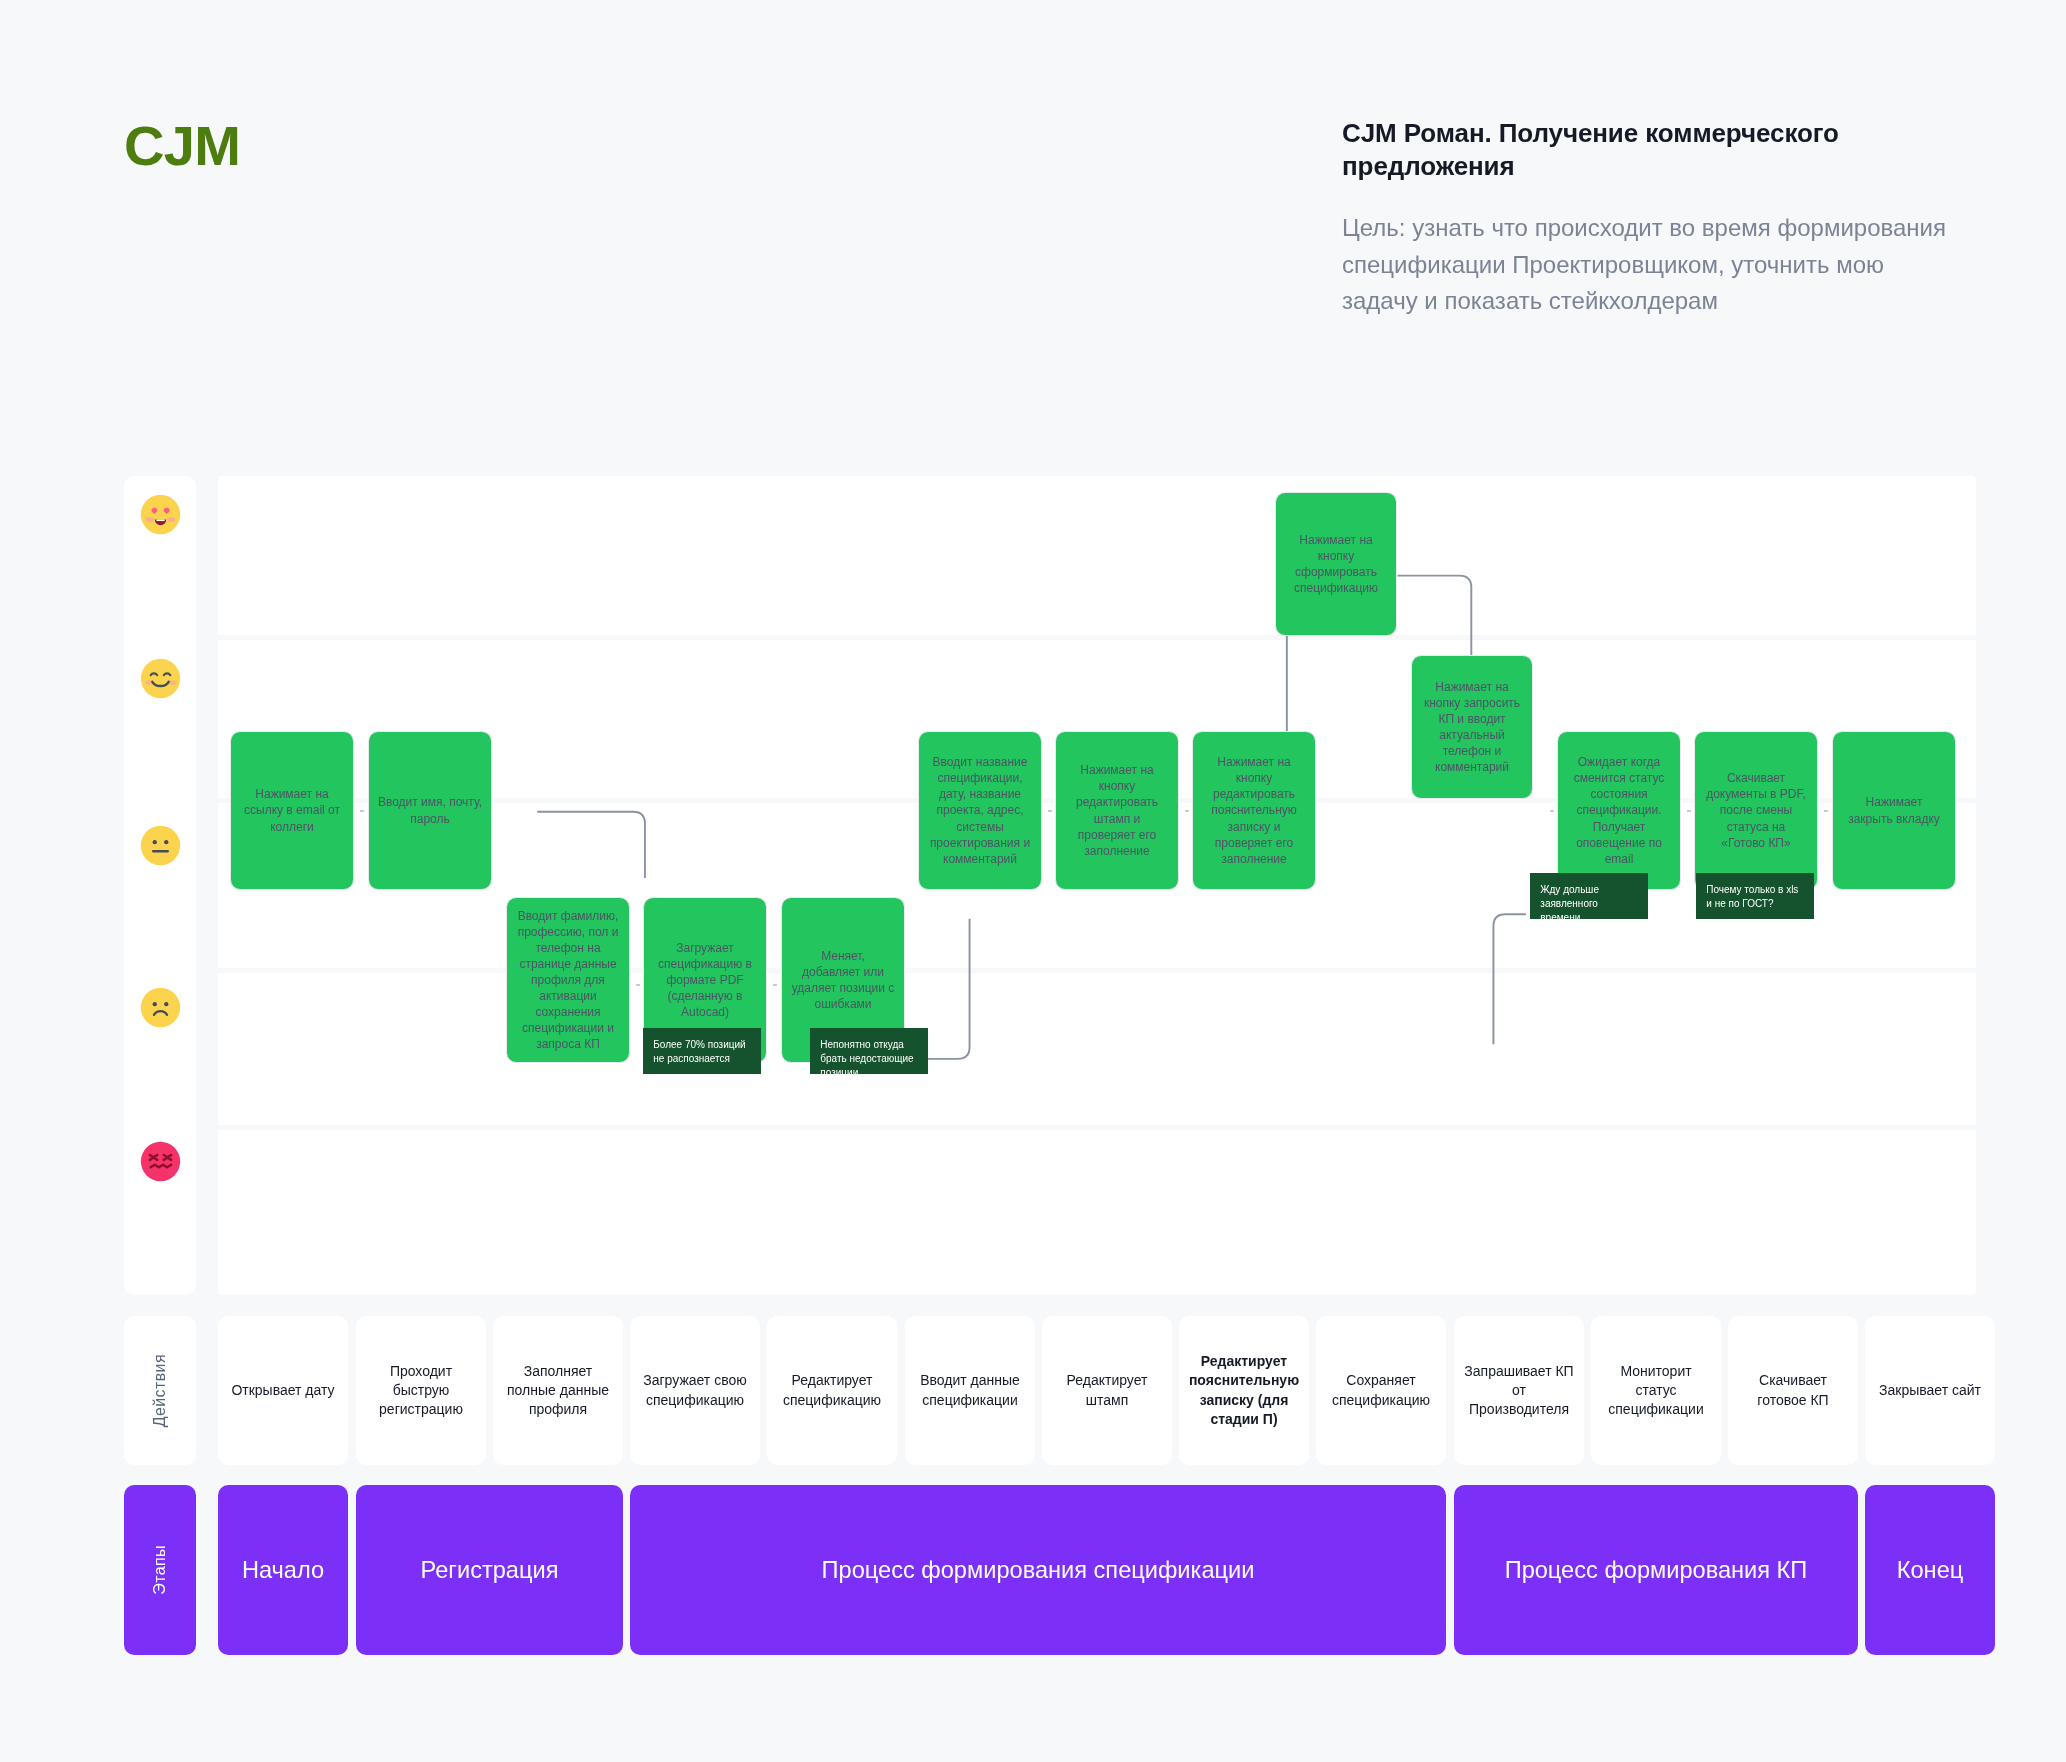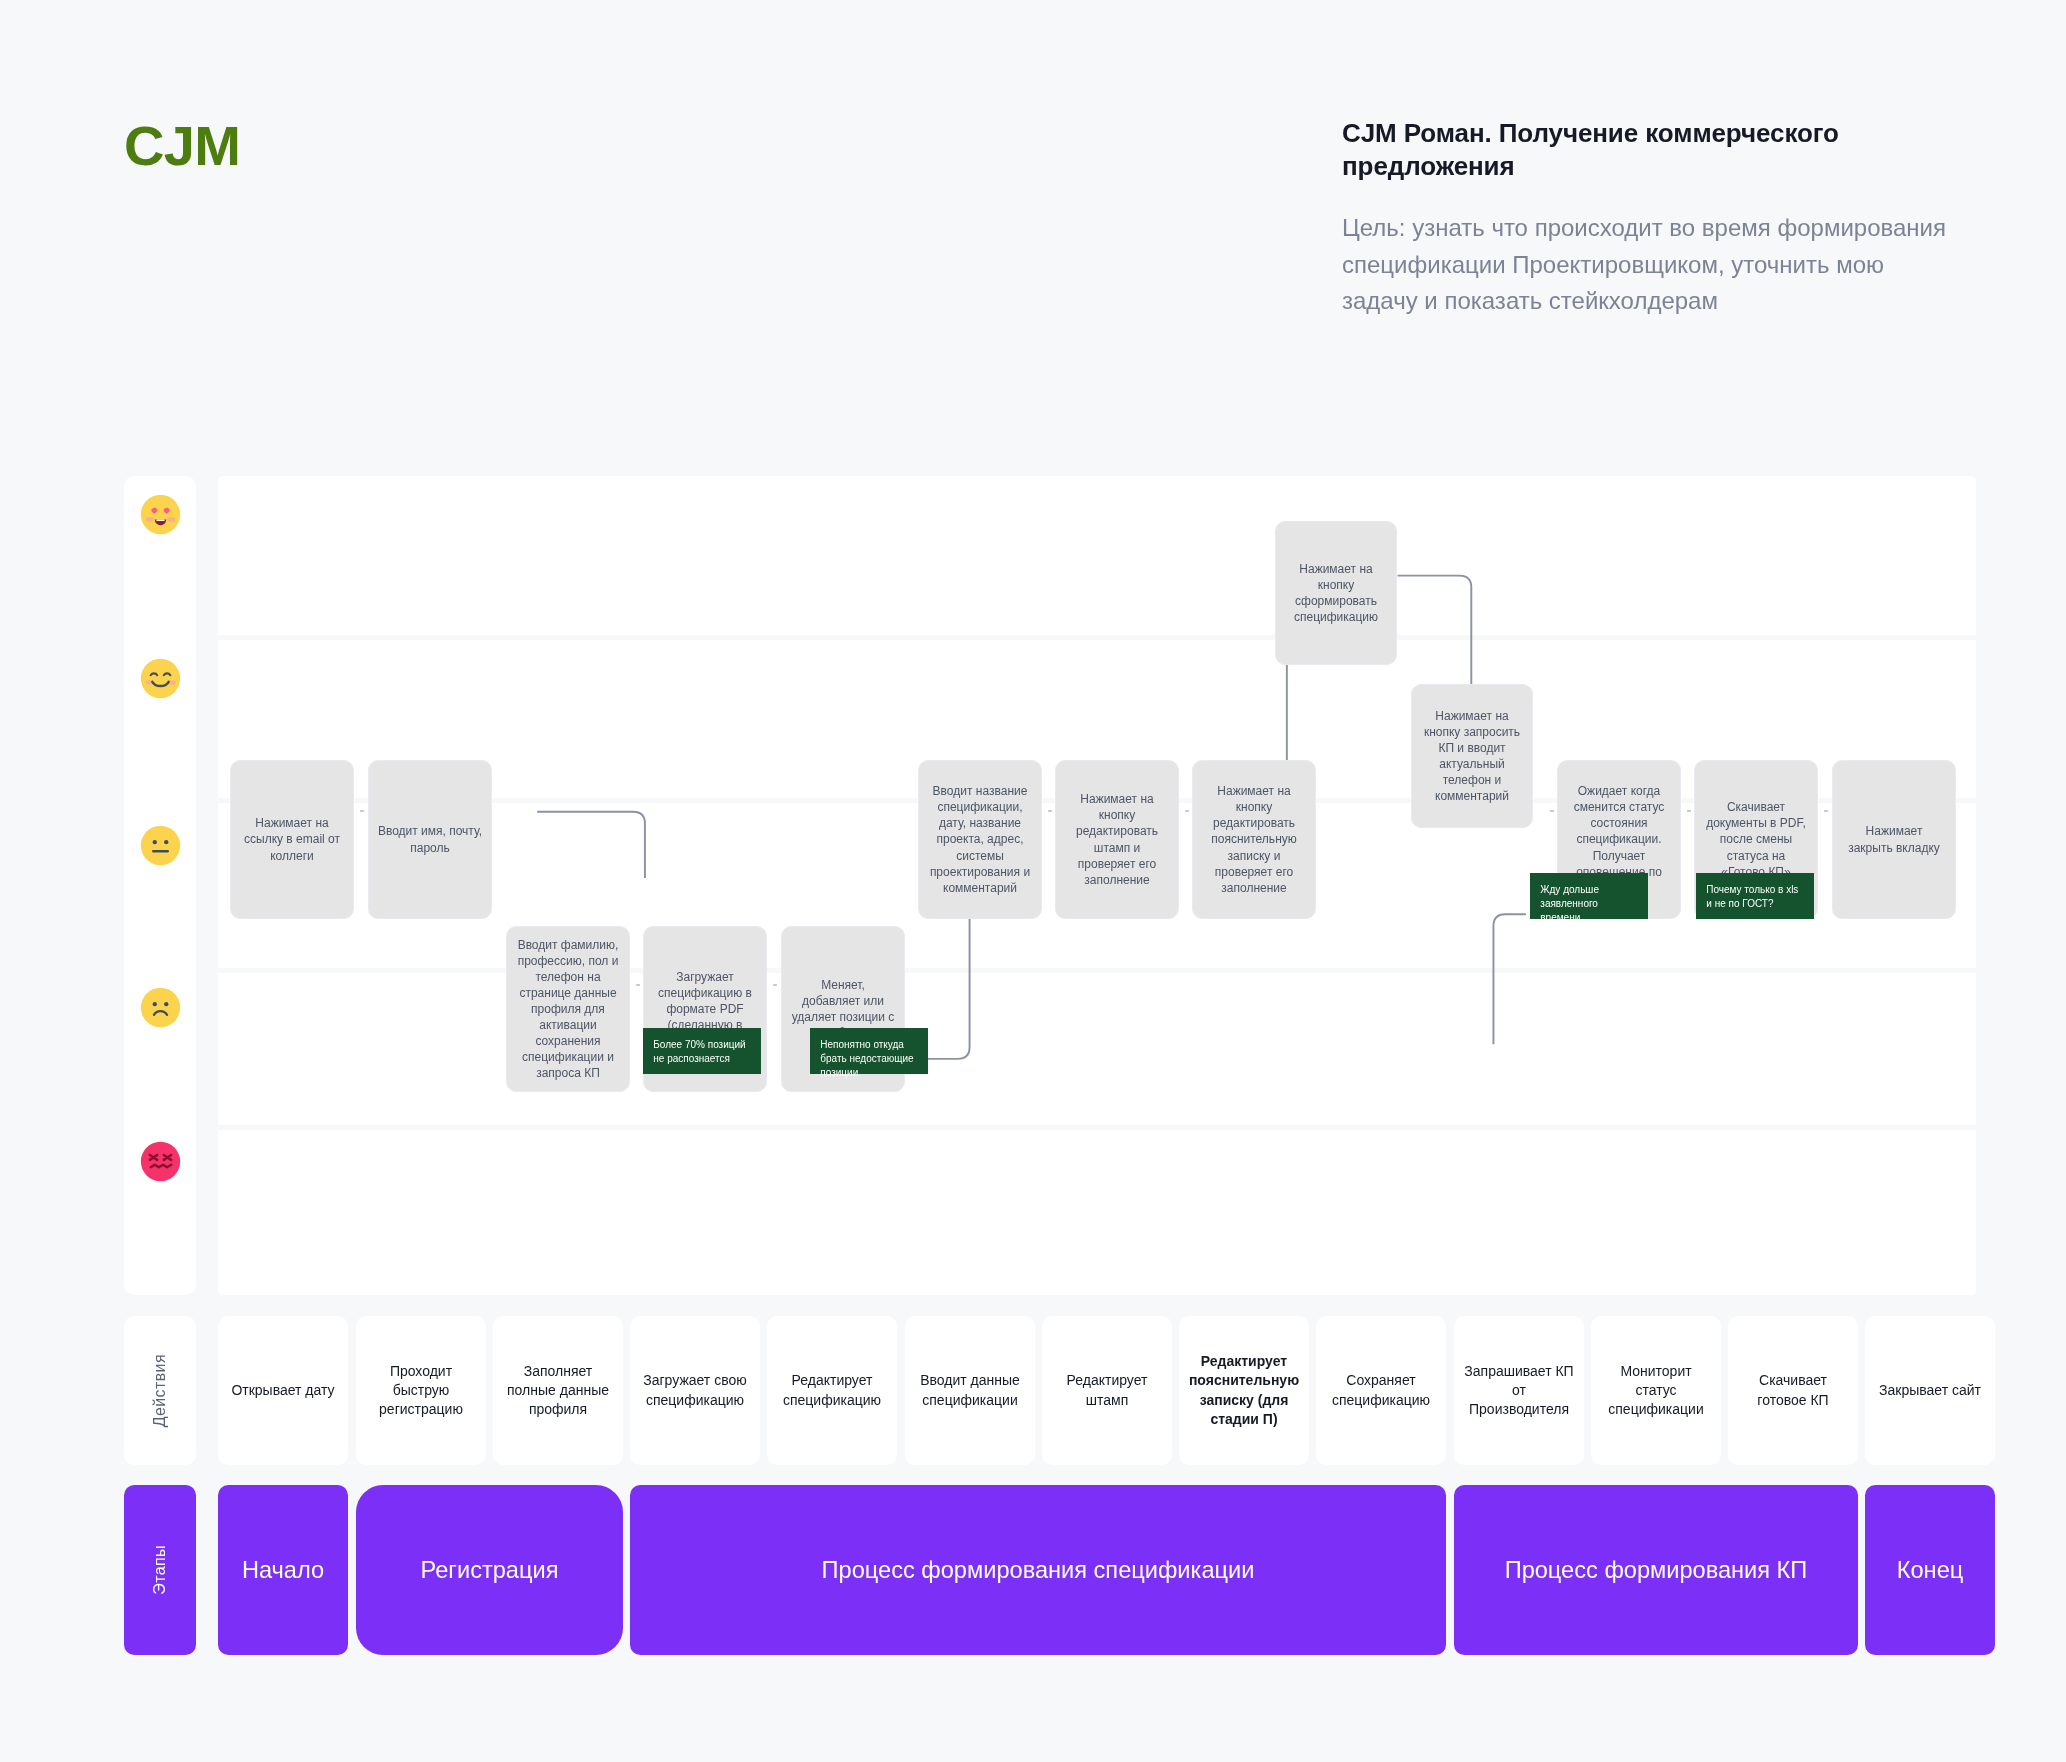--- a/index.html
+++ b/index.html
@@ -83,33 +83,32 @@
     position: absolute;
     left: 0;
     width: 1758px;
     height: 5.2px;
     background: #f7f8fa;
   }
 
   
   .jcard {
     position: absolute;
-    background: #e5e5e5;
+    background: #22c55e;
     border: 0.7px solid #e8eaef;
     border-radius: 10.3px;
     display: flex;
     align-items: center;
     justify-content: center;
     text-align: center;
     padding: 7.4px 8.9px;
     font-size: 12px;
     line-height: 1.34;
     color: #4d5565;
     font-weight: 400;
-    margin-top: 29px;
   }
   .jcard span { display: block; }
 
   
   .cdot {
     position: absolute;
     width: 3.7px; height: 2.2px;
     background: #c3c8d2;
     border-radius: 0.7px;
   }
@@ -407,21 +406,21 @@
     </div>
   </div>
 
 <div id="stages">
   <div id="stages-label">
     <span>Этапы</span>
   </div>
 <div class="scard" style="left: 94px; width: 130px;">
       <span>Начало</span>
     </div>
-    <div class="scard" style="left: 232px; width: 267px; border-radius: 27px;">
+    <div class="scard" style="left: 232px; width: 267px;">
       <span>Регистрация</span>
     </div>
     <div class="scard" style="left: 506px; width: 816px;">
       <span>Процесс формирования спецификации</span>
     </div>
     <div class="scard" style="left: 1330px; width: 404px;">
       <span>Процесс формирования КП</span>
     </div>
     <div class="scard" style="left: 1741px; width: 130px;">
       <span>Конец</span>

